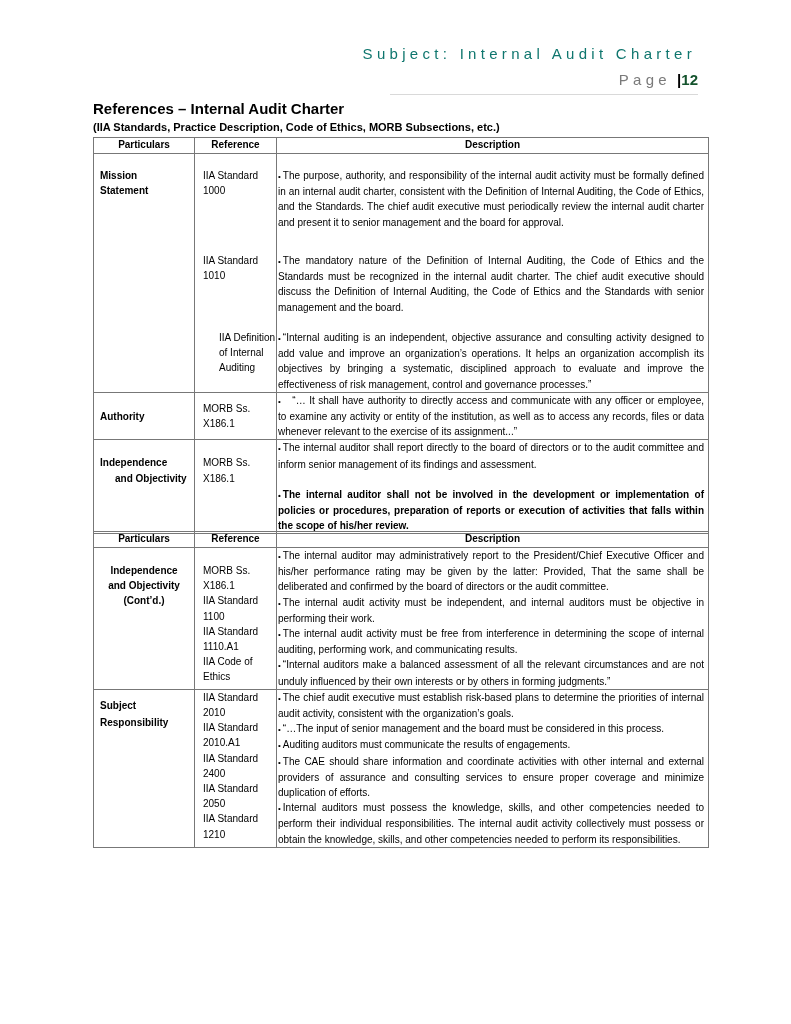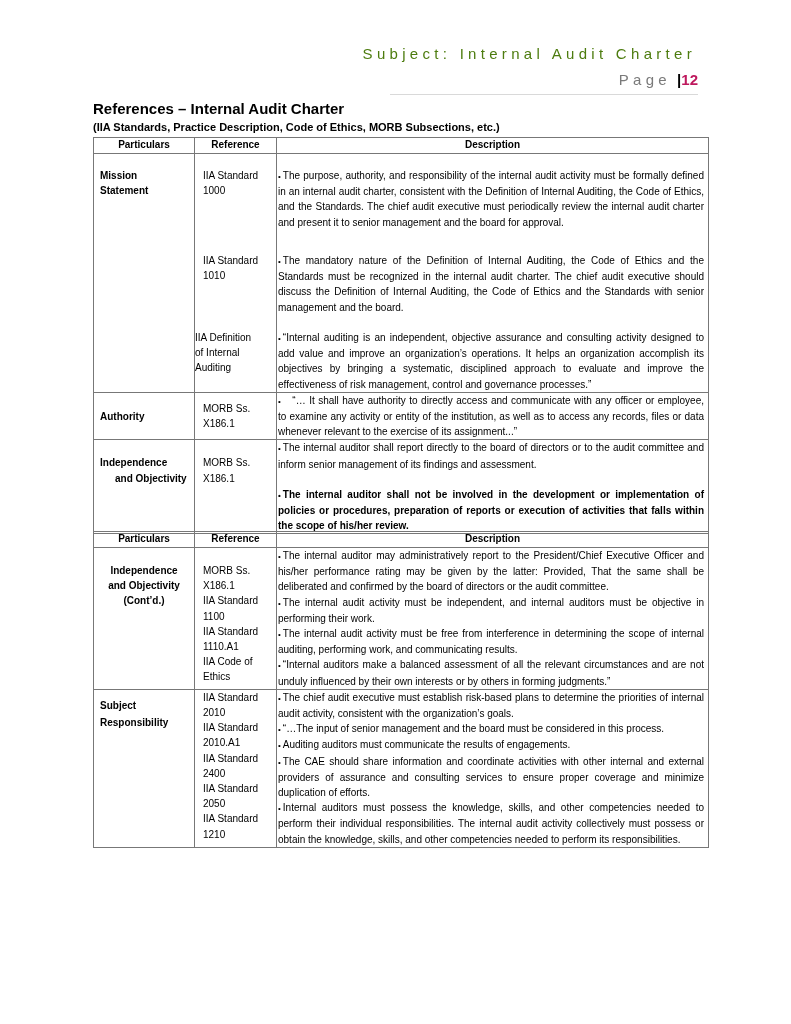--- a/index.html
+++ b/index.html
@@ -1,23 +1,23 @@
 <!DOCTYPE html>
 <html><head>
 <meta charset="utf-8">
 <style>
   html, body { margin: 0; padding: 0; background: #ffffff; }
   body { width: 791px; height: 1024px; position: relative; overflow: hidden;
          font-family: "Liberation Sans", sans-serif; color: #000; }
   .header-subject { position: absolute; right: 95px; top: 45px; font-size: 15px;
-                    letter-spacing: 4.3px; color: #4d7c0f; }
+                    letter-spacing: 4.3px; color: #0f766e; }
   .header-page { position: absolute; right: 93px; top: 71px; font-size: 15px; color: #7a7a7a; }
   .header-page .lbl { letter-spacing: 4.3px; }
   .header-page .sep { color: #000; font-weight: bold; margin-left: 2px; }
-  .header-page .num { color: #be185d; font-weight: bold; }
+  .header-page .num { color: #14532d; font-weight: bold; }
   .header-rule { position: absolute; left: 390px; right: 93px; top: 94px; height: 1px; background: #d9d9d9; }
 
   .title { position: absolute; left: 93px; top: 100px; font-size: 15px; font-weight: bold; }
   .subtitle { position: absolute; left: 93px; top: 121px; font-size: 11px; font-weight: bold; }
 
   table.ref { position: absolute; left: 93px; width: 615px; border-collapse: collapse;
               font-size: 10px; line-height: 15.2px; table-layout: fixed; }
   table.ref th, table.ref td { border: 1px solid #777; vertical-align: top; padding: 0; }
   table.ref th { font-weight: bold; text-align: center; height: 15px; line-height: 14px; font-size: 10px; }
   col.c1 { width: 101px; } col.c2 { width: 82px; } col.c3 { width: 432px; }
@@ -63,21 +63,21 @@
       <td class="nob" style="padding:14px 0 0 8px;height:76px;">IIA Standard 1000</td>
       <td class="desc nob" style="padding-top:14px;"><span class="b"></span><span>The purpose, authority, and responsibility of the internal audit activity must be formally defined in an internal audit charter, consistent with the Definition of Internal Auditing, the Code of Ethics, and the Standards. The chief audit executive must periodically review the internal audit charter and present it to senior management and the board for approval.</span></td>
     </tr>
     <tr>
       <td class="nob" style="padding:9px 0 0 8px;height:68px;">
           <div style="width:66px;">IIA Standard 1010</div>
         </td>
       <td class="desc nob" style="padding-top:9px;"><span class="b"></span><span>The mandatory nature of the Definition of Internal Auditing, the Code of Ethics and the Standards must be recognized in the internal audit charter. The chief audit executive should discuss the Definition of Internal Auditing, the Code of Ethics and the Standards with senior management and the board.</span></td>
     </tr>
     <tr>
-      <td style="padding:9px 0 0 0;border-top:none;">
+      <td style="padding:9px 0 0 24px;border-top:none;">
           <div style="width:64px;">IIA Definition of Internal Auditing</div>
         </td>
       <td class="desc" style="padding-top:9px;border-top:none;"><span class="b"></span><span>“Internal auditing is an independent, objective assurance and consulting activity designed to add value and improve an organization’s operations. It helps an organization accomplish its objectives by bringing a systematic, disciplined approach to evaluate and improve the effectiveness of risk management, control and governance processes.”</span></td>
     </tr>
     <tr>
       <td class="part" style="vertical-align:middle;padding-left:6px;">Authority</td>
       <td style="padding:8px 0 0 8px;">
           <div style="width:60px;">MORB Ss. X186.1</div>
         </td>
       <td class="desc"><span class="b" style="margin-right:6px;"></span><span> “… It shall have authority to directly access and communicate with any officer or employee, to examine any activity or entity of the institution, as well as to access any records, files or data whenever relevant to the exercise of its assignment...”</span></td>

